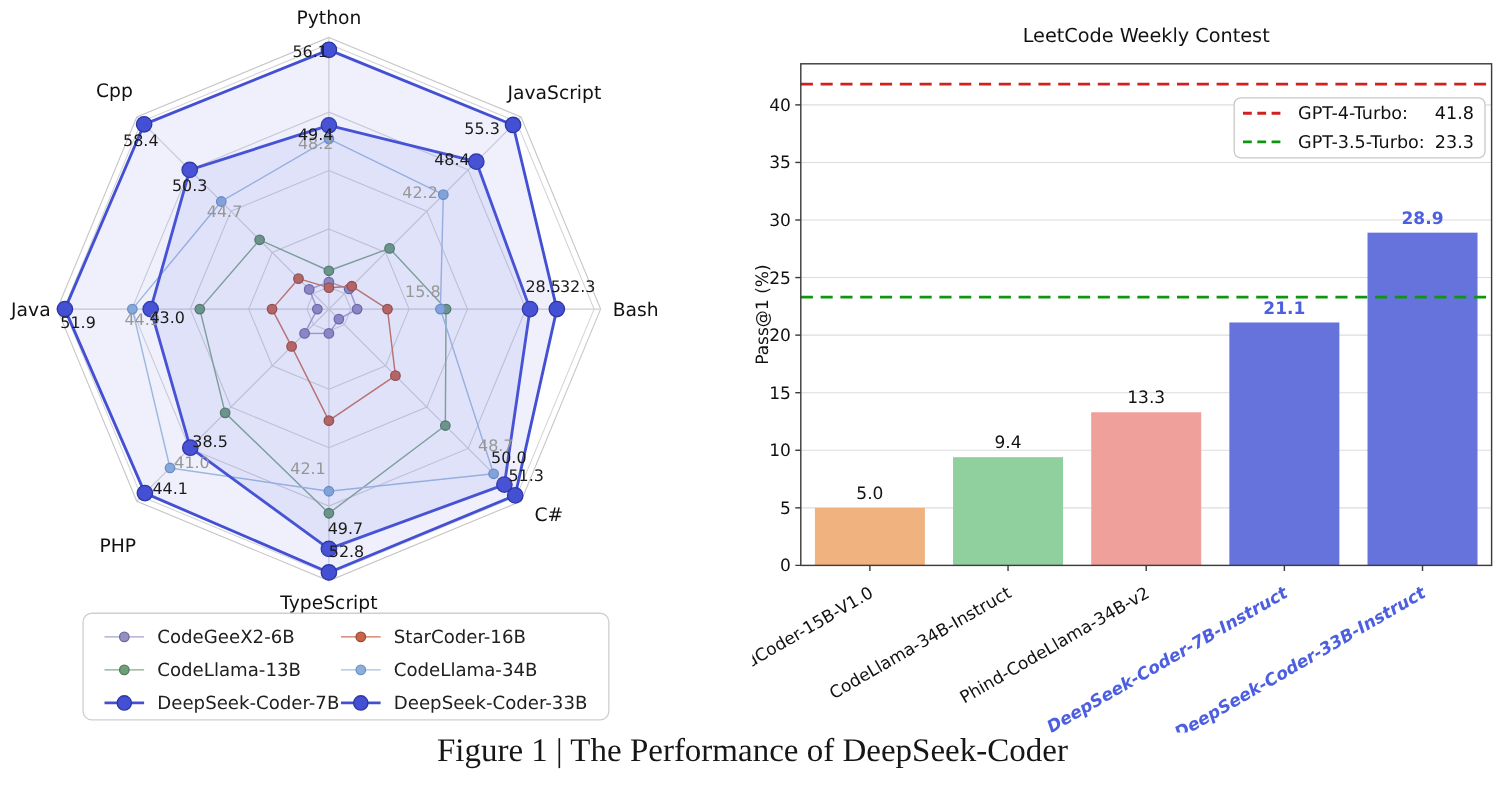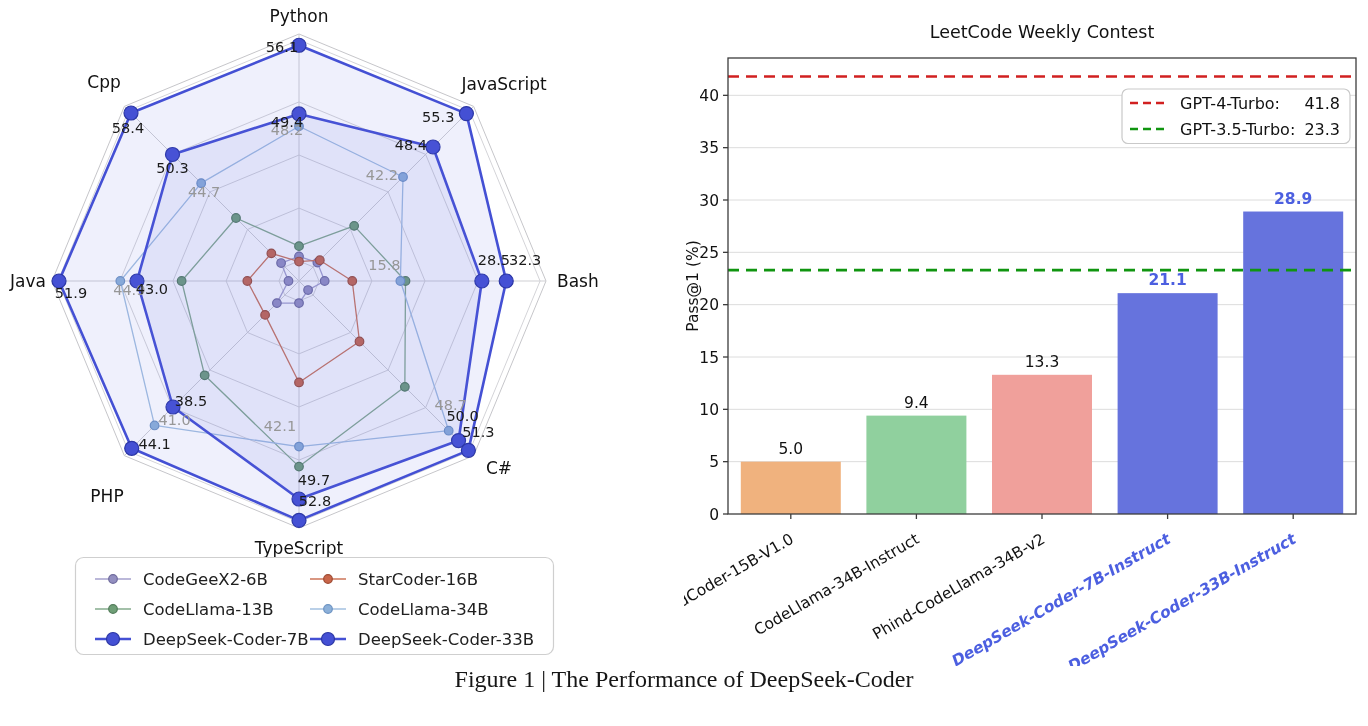--- a/index.html
+++ b/index.html
@@ -1,21 +1,21 @@
 <!DOCTYPE html>
 <html><head>
 <meta charset="utf-8">
 <style>
   html,body{margin:0;padding:0;background:#ffffff;}
   #page{position:relative;width:1368px;height:726px;background:#ffffff;overflow:hidden;
         font-family:"DejaVu Sans", sans-serif;}
   #radar-svg{position:absolute;left:0;top:0;}
   #bar-svg{position:absolute;left:684px;top:0;}
   #caption{position:absolute;left:0;top:666px;width:1368px;text-align:center;
-           font-family:"Liberation Serif","DejaVu Serif",serif;font-size:24px;color:#161616;}
+           font-family:"Liberation Serif","DejaVu Serif",serif;font-size:30px;color:#161616;}
   text{font-family:"DejaVu Sans", sans-serif;}
 </style>
 </head>
 <body>
 
 <div id="page">
   <svg id="radar-svg" width="684" height="666">
       <polygon points="299,260.993 313.14708537119924,266.85291462880076 319.007,281 313.14708537119924,295.14708537119924 299,301.007 284.85291462880076,295.14708537119924 278.993,281 284.85291462880076,266.85291462880076" fill="none" stroke="#d4d4d8" stroke-width="1"></polygon>
       <polygon points="299,208.135 350.5233356111578,229.4766643888422 371.865,281 350.5233356111578,332.5233356111578 299,353.865 247.4766643888422,332.5233356111578 226.135,281 247.4766643888422,229.4766643888422" fill="none" stroke="#d4d4d8" stroke-width="1"></polygon>
       <polygon points="299,155.03 388.0742412260694,191.92575877393062 424.97,281 388.0742412260694,370.0742412260694 299,406.97 209.92575877393062,370.0742412260694 173.03,281 209.9257587739306,191.92575877393062" fill="none" stroke="#d4d4d8" stroke-width="1"></polygon>

